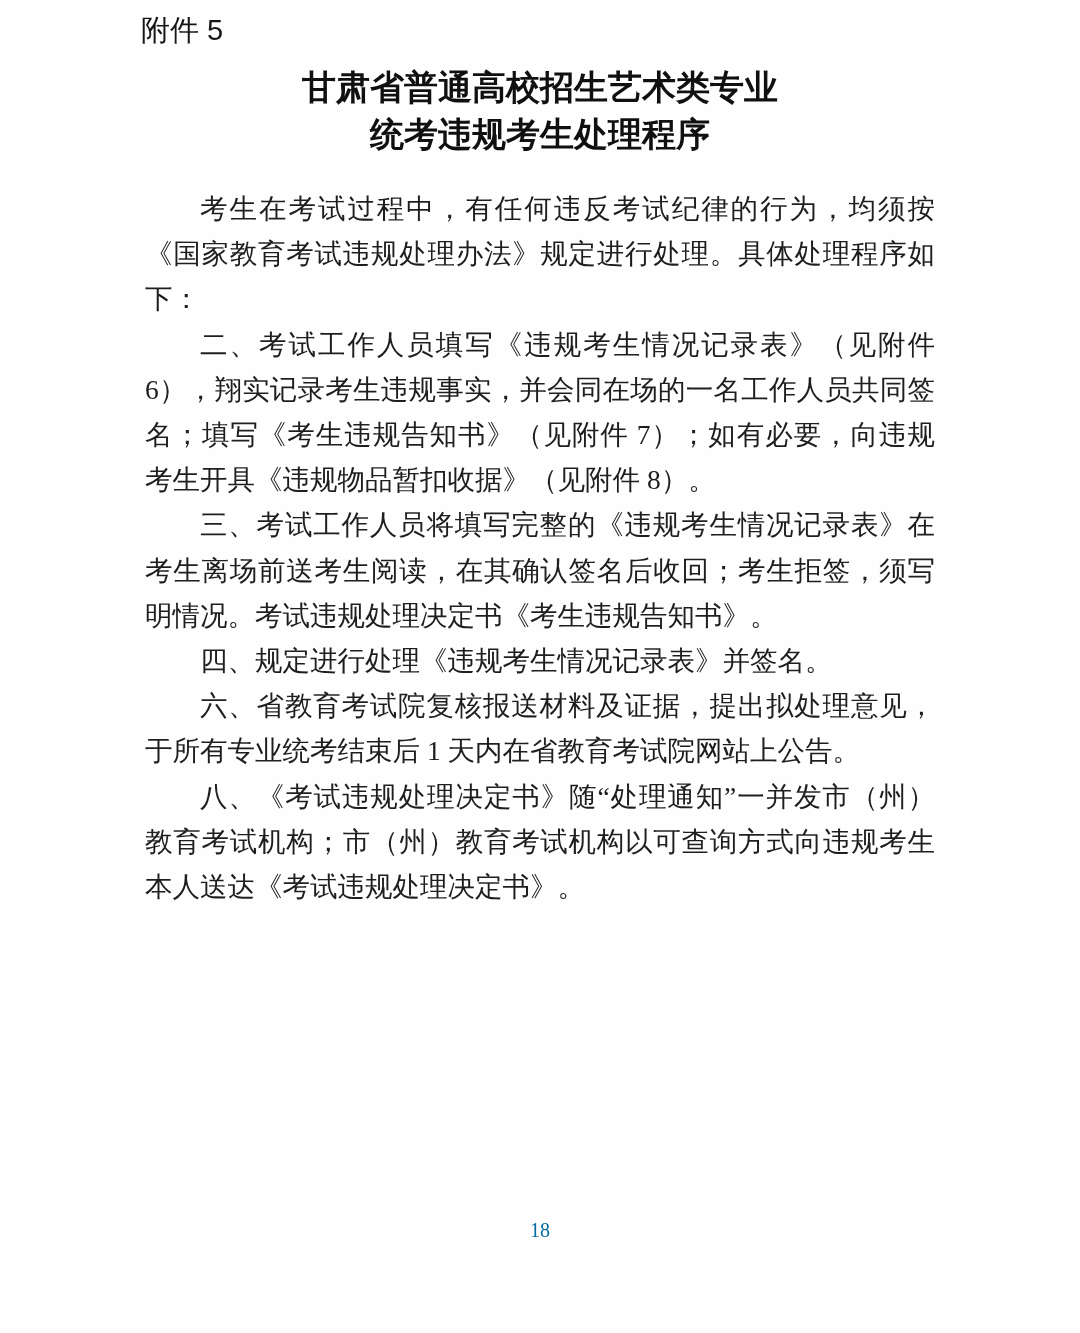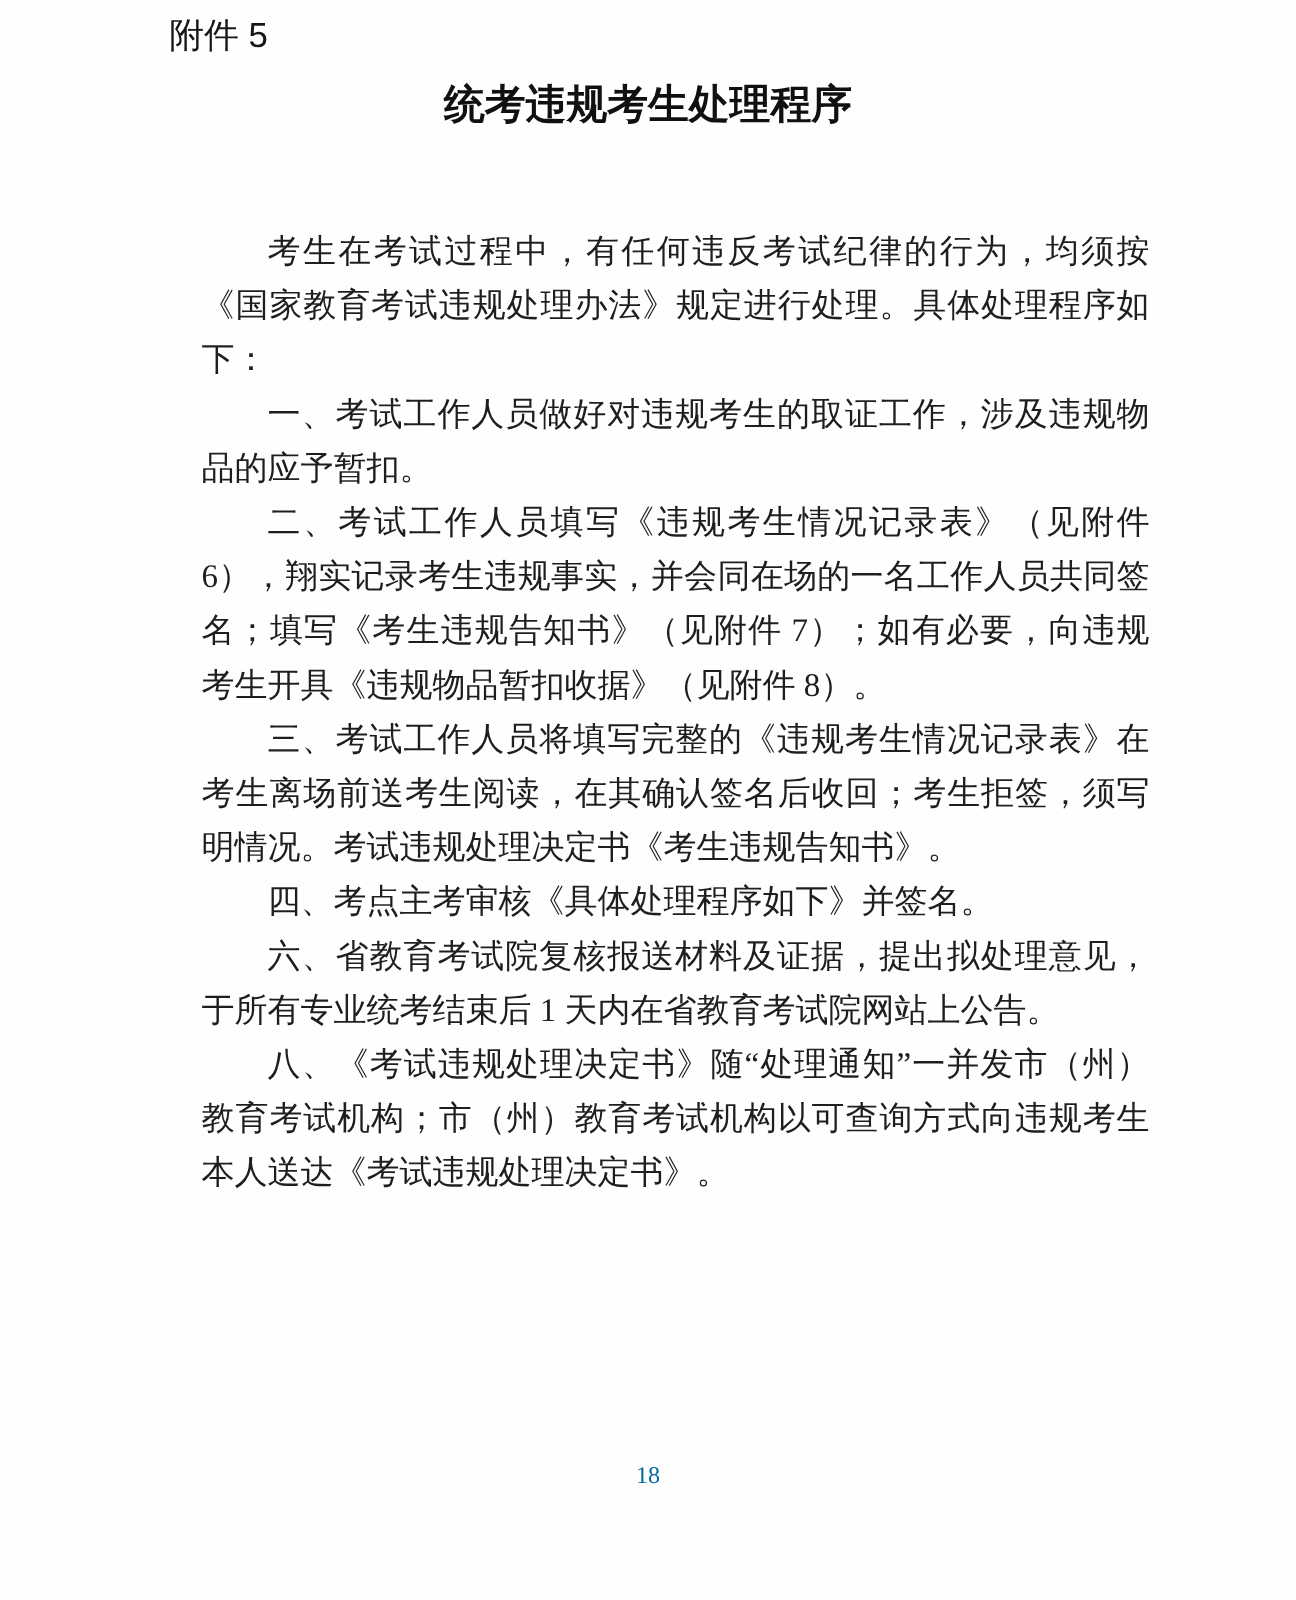--- a/index.html
+++ b/index.html
@@ -41,21 +41,20 @@
   .doc-body {
     position: absolute;
     left: 145px;
     top: 186px;
     width: 790px;
     font-size: 27.5px;
     line-height: 45.2px;
     text-align: justify;
     text-justify: inter-ideograph;
     color: #1e1e1e;
-    margin-left: 23px;
   }
   .doc-body p {
     text-indent: 2em;
     text-align: justify;
   }
   .page-number {
     position: absolute;
     left: 0;
     top: 1216px;
     width: 100%;
@@ -66,28 +65,28 @@
   }
 </style>
 </head>
 <body>
 
 <div class="page">
 
   <div class="attachment-label">附件 5</div>
 
   <div class="doc-title">
+    <div>甘肃省普通高校招生艺术类专业</div>
     <div>统考违规考生处理程序</div>
   </div>
 
   <div class="doc-body">
     <p>考生在考试过程中，有任何违反考试纪律的行为，均须按《国家教育考试违规处理办法》规定进行处理。具体处理程序如下：</p>
-    <p>一、考试工作人员做好对违规考生的取证工作，涉及违规物品的应予暂扣。</p>
     <p>二、考试工作人员填写《违规考生情况记录表》（见附件 6），翔实记录考生违规事实，并会同在场的一名工作人员共同签名；填写《考生违规告知书》（见附件 7）；如有必要，向违规考生开具《违规物品暂扣收据》（见附件 8）。</p>
     <p>三、考试工作人员将填写完整的《违规考生情况记录表》在考生离场前送考生阅读，在其确认签名后收回；考生拒签，须写明情况。考试违规处理决定书《考生违规告知书》。</p>
-    <p>四、考点主考审核《具体处理程序如下》并签名。</p>
+    <p>四、规定进行处理《违规考生情况记录表》并签名。</p>
     <p>六、省教育考试院复核报送材料及证据，提出拟处理意见，于所有专业统考结束后 1 天内在省教育考试院网站上公告。</p>
     <p>八、《考试违规处理决定书》随“处理通知”一并发市（州）教育考试机构；市（州）教育考试机构以可查询方式向违规考生本人送达《考试违规处理决定书》。</p>
   </div>
 
   <div class="page-number">18</div>
 
 </div>
 
 </body></html>

